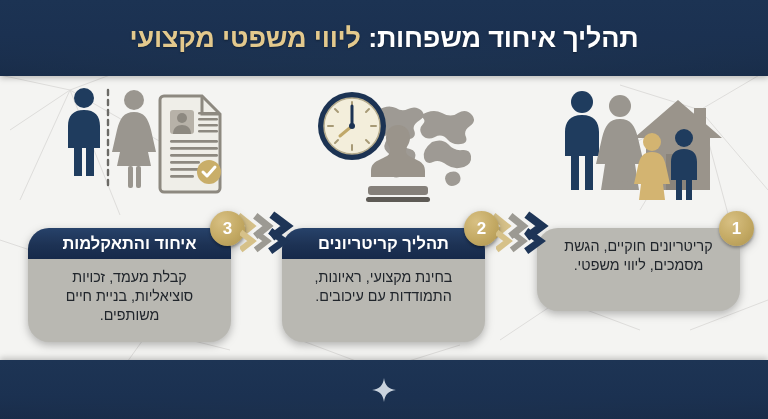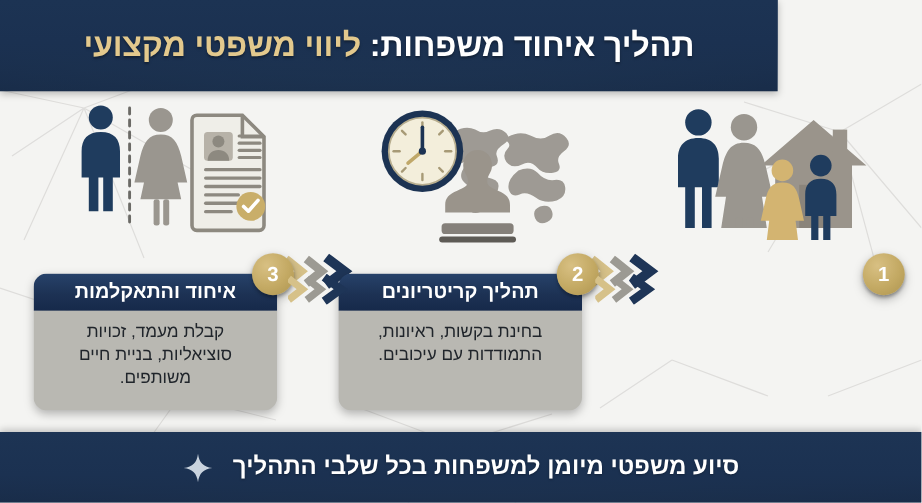--- a/index.html
+++ b/index.html
@@ -9,21 +9,21 @@
     background:#f2f2f0;
   }
   .canvas{position:relative;width:768px;height:419px;overflow:hidden;background:#f4f4f2;}
 
   
   .bg-net{position:absolute;inset:0;z-index:0;}
   .bg-net svg{display:block;width:100%;height:100%;}
 
   
   .header{
-    position:absolute;top:0;left:0;width:648px;height:76px;z-index:5;
+    position:absolute;top:0;left:0;width:768px;height:76px;z-index:5;
     background:linear-gradient(180deg,#1c3353 0%,#1b3151 45%,#16294470 100%),
                radial-gradient(110% 160% at 50% 40%,#27415f 0%,#182c4a 70%);
     background-blend-mode:normal;
     display:flex;align-items:center;justify-content:center;
     box-shadow:0 2px 6px rgba(0,0,0,.25);
   }
   .header-title{
     font-size:27px;font-weight:bold;letter-spacing:-0.2px;white-space:nowrap;
     color:#ffffff;text-shadow:0 1px 2px rgba(0,0,0,.35);
     direction:rtl;
@@ -63,21 +63,21 @@
   .cards{position:absolute;top:205px;left:0;width:768px;height:150px;z-index:4;}
   .card{
     position:absolute;top:23px;width:203px;
     border-radius:11px;overflow:visible;
     filter:drop-shadow(0 3px 4px rgba(0,0,0,.28));
   }
   .card-1{right:28px;}
   .card-2{right:283px;}
   .card-3{right:537px;}
 
-  .card-inner{border-radius:11px;overflow:hidden;}
+  .card-inner{border-radius:21px;overflow:hidden;}
   .card-head{
     background:linear-gradient(180deg,#27426a 0%,#1d3254 55%,#16294a 100%);
     color:#fff;font-size:16.5px;font-weight:bold;
     height:31px;display:flex;align-items:center;justify-content:center;
     direction:rtl;white-space:nowrap;
   }
   .card-body{
     background:#b9b8b2;color:#20252b;
     padding:9px 12px 12px;
     font-size:14.3px;line-height:1.32;text-align:center;direction:rtl;
@@ -282,40 +282,40 @@
         <polyline points="33,5 44,13 33,21" stroke="#1e3557" stroke-width="7"></polyline>
       </g>
     </svg>
   </div>
 
   <div class="cards">
 
     <div class="card card-1">
       <div class="badge">1</div>
       <div class="card-inner">
+        <div class="card-body">קריטריונים חוקיים, הגשת מסמכים, ליווי משפטי.</div>
       </div>
     </div>
 
     <div class="card card-2">
       <div class="badge">2</div>
       <div class="card-inner">
         <div class="card-head">תהליך קריטריונים</div>
-        <div class="card-body">בחינת בקשות, ראיונות, התמודדות עם עיכובים.</div>
+        <div class="card-body">בחינת מקצועי, ראיונות, התמודדות עם עיכובים.</div>
       </div>
     </div>
 
     <div class="card card-3">
       <div class="badge">3</div>
       <div class="card-inner">
         <div class="card-head">איחוד והתאקלמות</div>
         <div class="card-body">קבלת מעמד, זכויות סוציאליות, בניית חיים משותפים.</div>
       </div>
     </div>
   </div>
 
   <div class="footer">
-    <div class="footer-text">סיוע משפטי מיומן למשפחות בכל שלבי התהליך</div>
     <svg class="sparkle" viewBox="0 0 24 24">
       <path d="M12 1 C13 8 16 11 23 12 C16 13 13 16 12 23 C11 16 8 13 1 12 C8 11 11 8 12 1 z" fill="#c9d3de"></path>
     </svg>
   </div>
 
 </div>
 
 </body></html>

